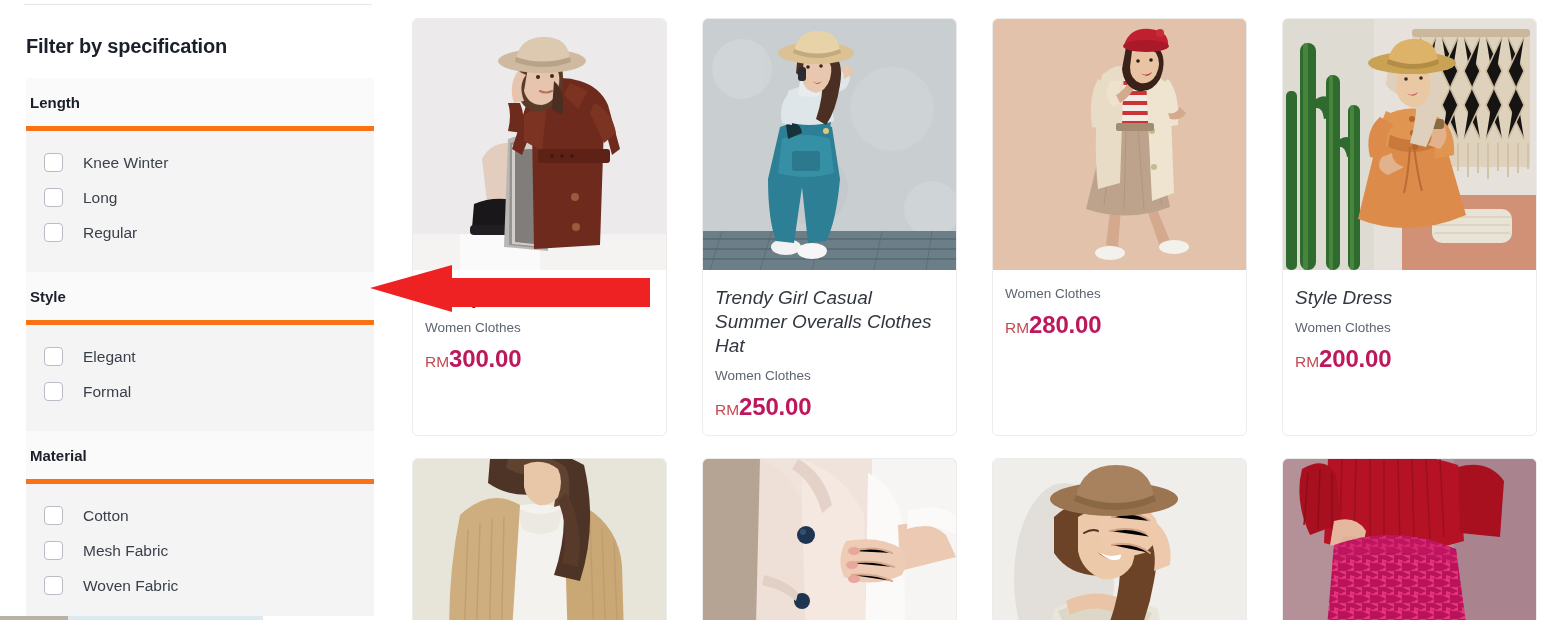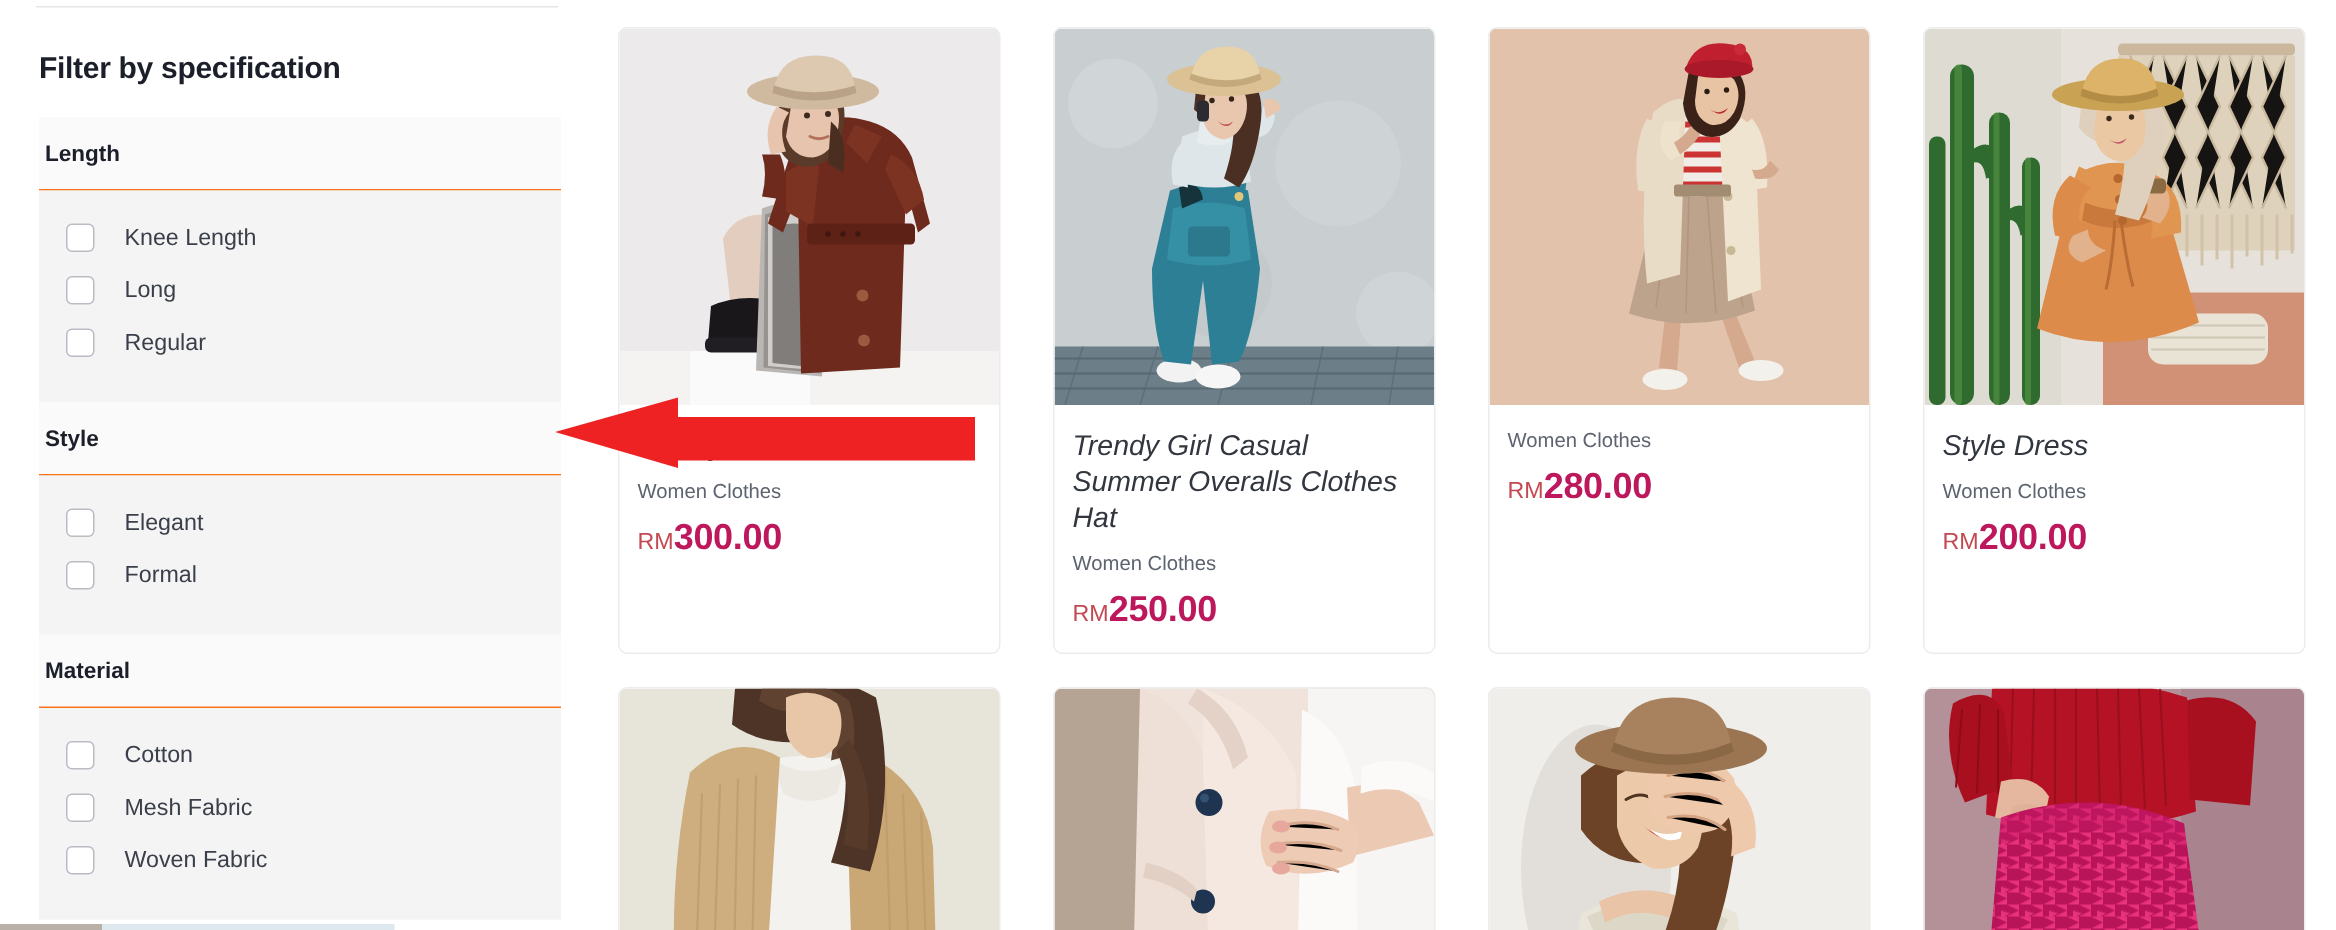--- a/index.html
+++ b/index.html
@@ -33,21 +33,21 @@
     letter-spacing: -0.2px;
     margin: 30px 0 0 2px;
   }
   .facet { width: 348px; margin-left: 2px; background: #f5f5f5; }
   .facet-head {
     background: #fafafa;
     font-size: 15px;
     font-weight: bold;
     color: #1b1f2a;
     padding: 16px 0 15px 4px;
-    border-bottom: 1px solid #f97316;
+    border-bottom: 5px solid #f97316;
   }
   .facet-body { padding: 14px 0 22px 0; background: #f4f4f4; }
   .opt {
     display: flex;
     align-items: center;
     height: 35px;
     padding-left: 18px;
   }
   .cbx {
     width: 19px; height: 19px;
@@ -154,21 +154,21 @@
   <aside class="sidebar">
     <div class="sidebar-inner">
       <div class="top-rule"></div>
       <h2 class="filter-title">Filter by specification</h2>
 
       <section class="facet" style="margin-top:20px;">
         <div class="facet-head">Length</div>
         <div class="facet-body">
           <label class="opt">
             <span class="cbx"></span>
-            <span class="opt-label">Knee Length</span>
+            <span class="opt-label">Knee Winter</span>
           </label>
           <label class="opt">
             <span class="cbx"></span>
             <span class="opt-label">Long</span>
           </label>
           <label class="opt">
             <span class="cbx"></span>
             <span class="opt-label">Regular</span>
           </label>
         </div>

